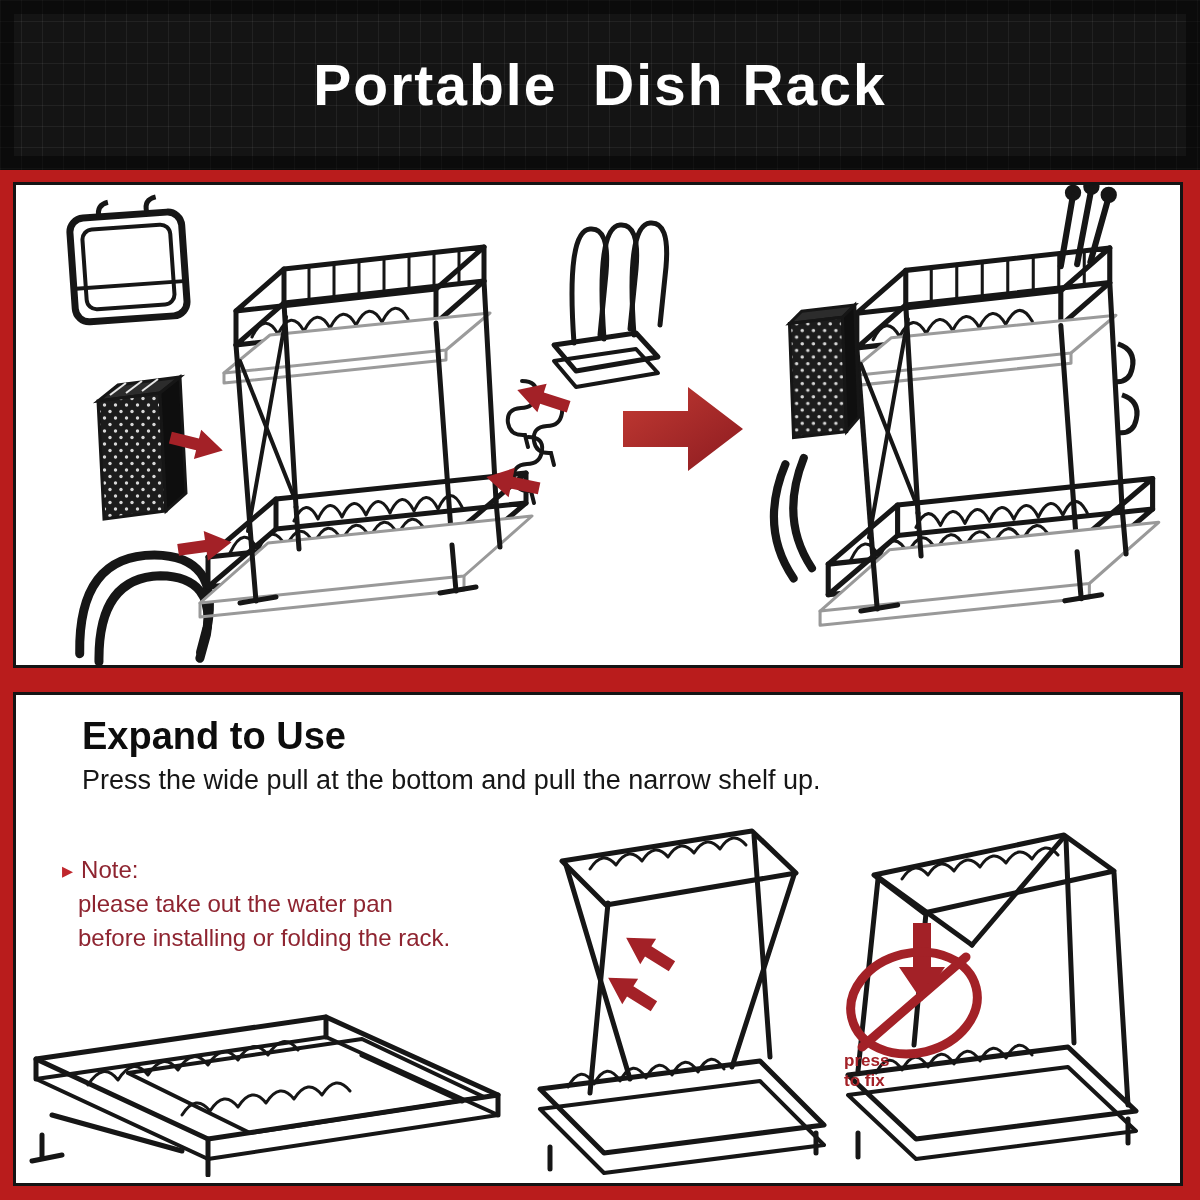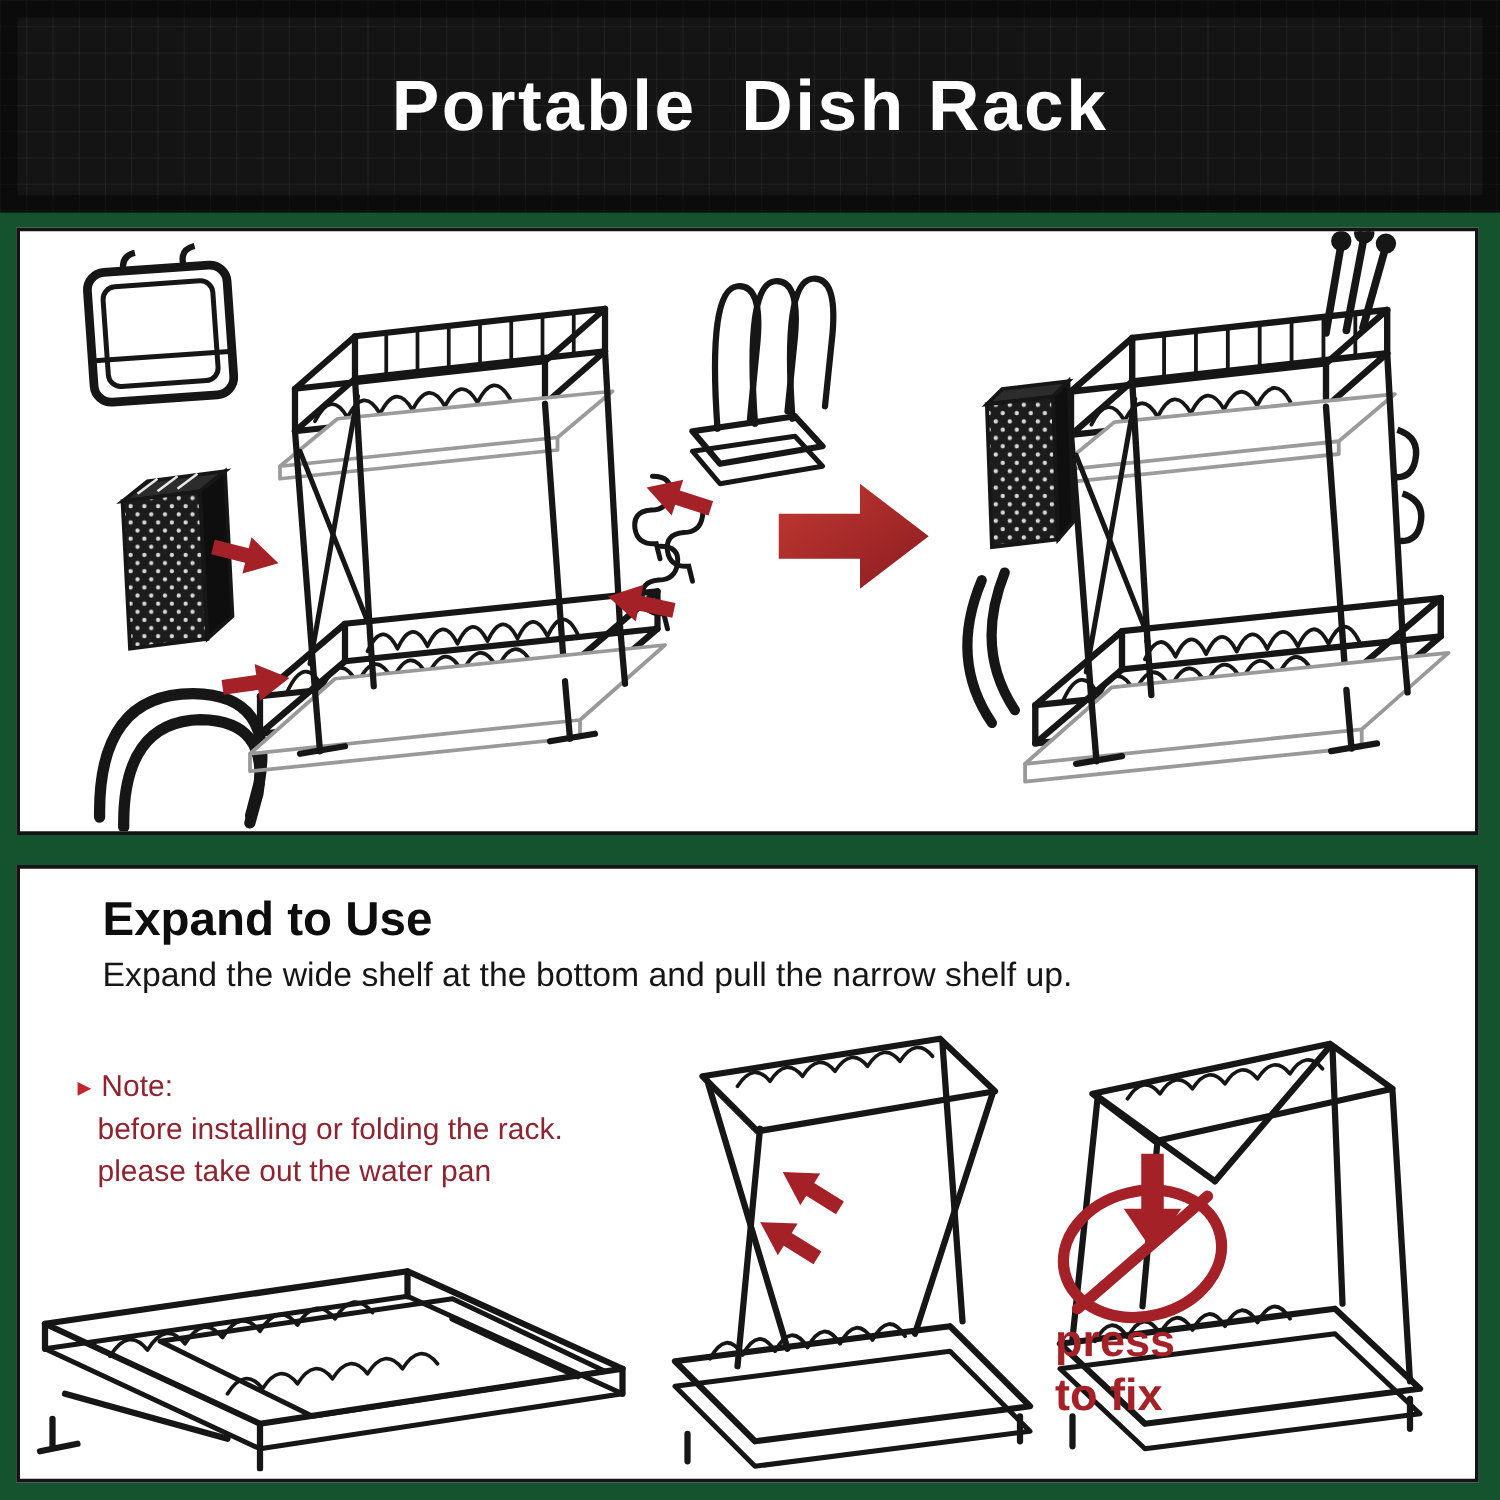--- a/index.html
+++ b/index.html
@@ -1,16 +1,16 @@
 <!DOCTYPE html>
 <html><head>
 <meta charset="utf-8">
 <style>
   html,body{margin:0;padding:0;background:#ffffff;}
-  #page{position:relative;width:1200px;height:1200px;background:#14532d;overflow:hidden;
+  #page{position:relative;width:1200px;height:1200px;background:#b91c1c;overflow:hidden;
         font-family:"Liberation Sans", sans-serif;}
 
   
   .header{position:absolute;left:0;top:0;width:1200px;height:170px;
     background-color:#141414;
     background-image:
       linear-gradient(rgba(255,255,255,0.06) 1px, transparent 1px),
       linear-gradient(90deg, rgba(255,255,255,0.06) 1px, transparent 1px);
     background-size:21px 21px;
     box-shadow:inset 0 0 0 14px rgba(0,0,0,0.45);
@@ -28,21 +28,21 @@
   
   .heading{position:absolute;left:66px;top:20px;font-size:38px;font-weight:bold;
     color:#0d0d0d;text-align:right;}
   .subtitle{position:absolute;left:66px;top:70px;font-size:27px;color:#161616;}
   .note{position:absolute;left:46px;top:158px;width:420px;font-size:24px;
     color:#8e2430;line-height:1.42;}
   .note-title{color:#8e2430;}
   .note-marker{color:#c0272d;font-size:22px;margin-right:8px;}
   .note-line{padding-left:16px;}
   .press-fix{position:absolute;left:828px;top:356px;width:120px;
-    color:#a32127;font-size:36px;font-weight:bold;line-height:1.2;}
+    color:#a32127;font-size:17px;font-weight:bold;line-height:1.2;}
 </style>
 </head>
 <body>
 
 <div id="page">
 
   <div class="header">
     <h1>Portable  Dish Rack</h1>
   </div>
 
@@ -244,28 +244,28 @@
       </g>
 
       <g>
         <polygon fill="#a32127" points="897,228 915,228 915,272 929,272 906,306 883,272 897,272"></polygon>
         <ellipse cx="898" cy="308" rx="64" ry="50" fill="none" stroke="#a32127" stroke-width="9" transform="rotate(-14 898 308)"></ellipse>
         <line x1="846" y1="352" x2="950" y2="262" stroke="#a32127" stroke-width="9" stroke-linecap="round"></line>
       </g>
     </svg>
 
     <div class="heading">Expand to Use</div>
-    <div class="subtitle">Expand the wide shelf at the bottom and pull the narrow shelf up.</div>
+    <div class="subtitle">Press the wide pull at the bottom and pull the narrow shelf up.</div>
 
     <div class="note">
       <div class="note-title">
         <span class="note-marker">▸</span><span>Note:</span>
       </div>
+      <div class="note-line">please take out the water pan</div>
       <div class="note-line">before installing or folding the rack.</div>
-      <div class="note-line">please take out the water pan</div>
     </div>
 
     <div class="press-fix">
       <div>press</div>
       <div>to fix</div>
     </div>
   </div>
 
 </div>
 

